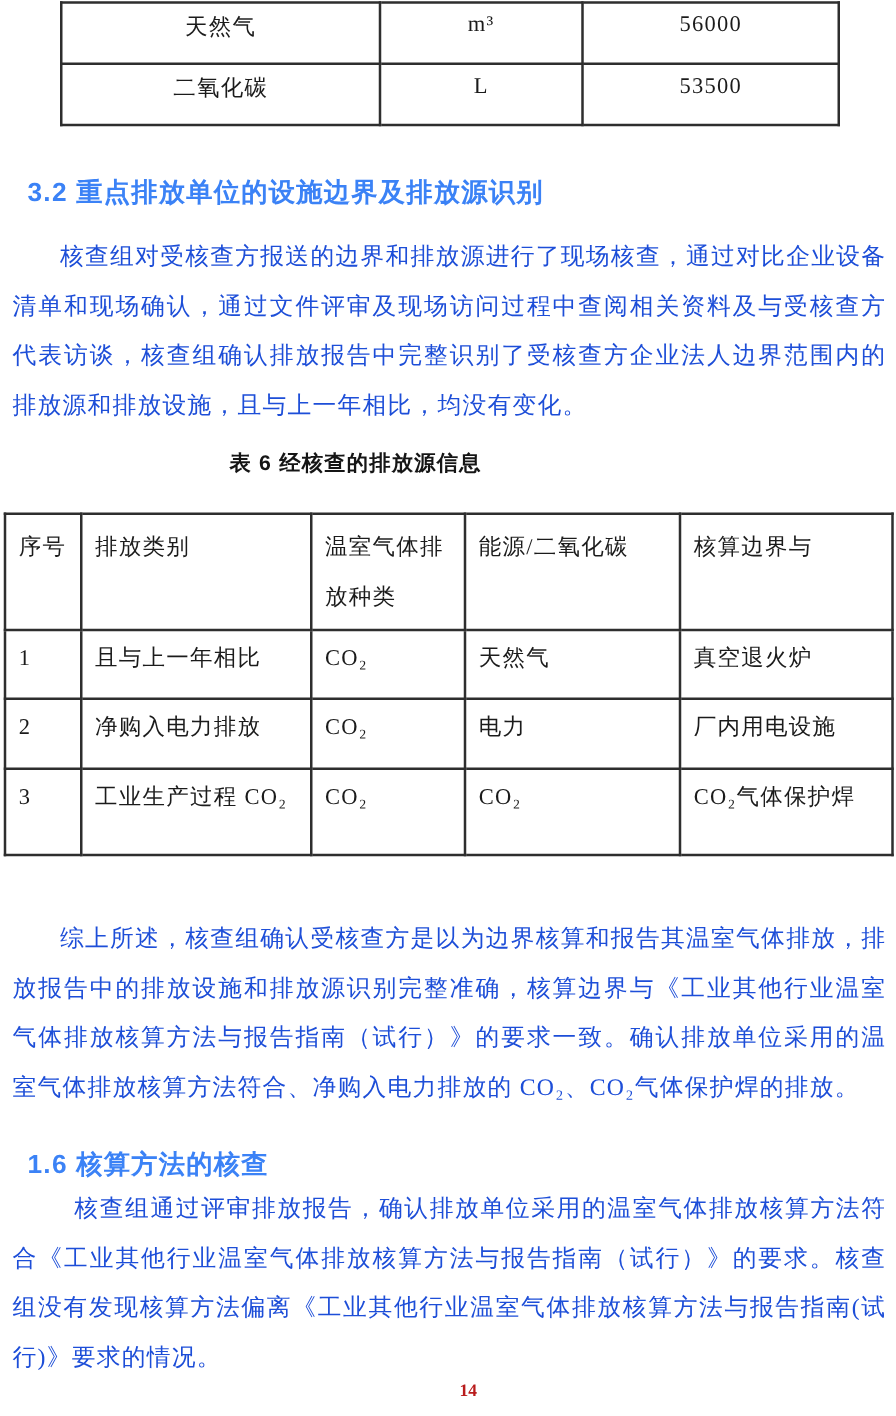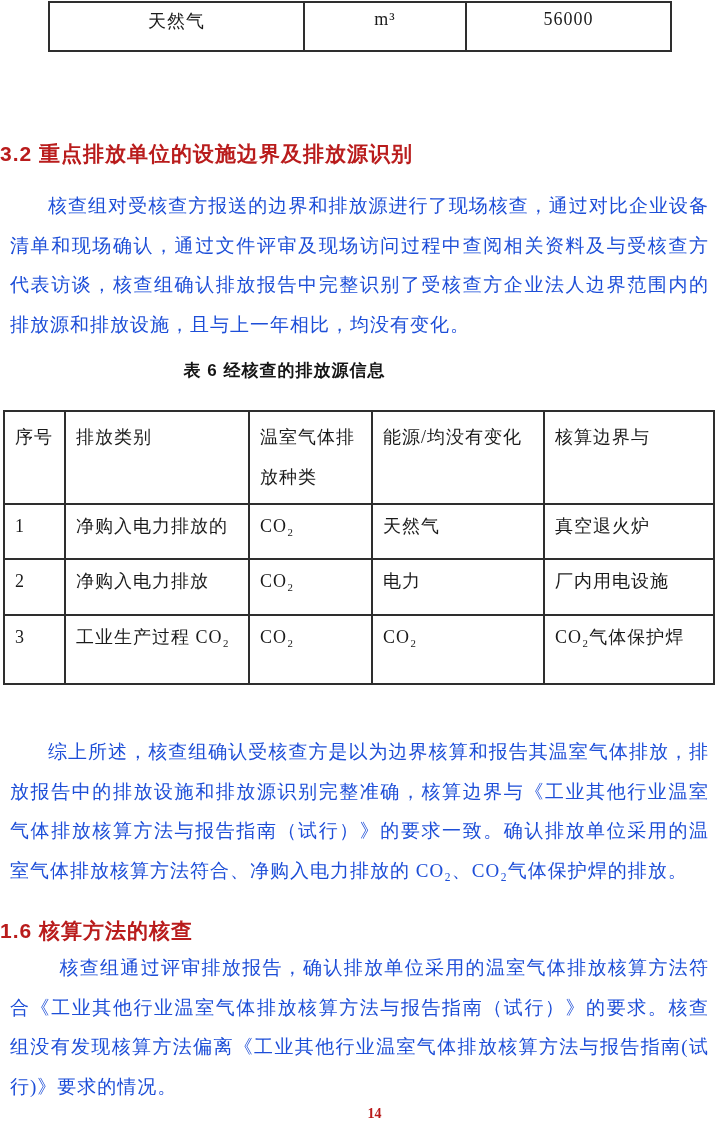--- a/index.html
+++ b/index.html
@@ -29,26 +29,26 @@
     vertical-align: top;
     padding-top: 6px;
     text-align: center;
     font-size: 18px;
     letter-spacing: 1px;
   }
 
   
   .sec-heading {
     position: absolute;
-    left: 0;
+    left: 22px;
     font-family: "Liberation Sans", "DejaVu Sans", sans-serif;
     font-weight: bold;
     font-size: 21px;
     letter-spacing: 1px;
-    color: #b91c1c;
+    color: #3b82f6;
     white-space: nowrap;
   }
   .h32 { top: 140px; }
   .h33 { top: 917px; }
 
   
   .para {
     position: absolute;
     left: 10px;
     width: 699px;
@@ -125,20 +125,25 @@
     <colgroup>
       <col style="width:255px">
         <col style="width:162px">
         <col style="width:205px">
     </colgroup>
     <tbody>
       <tr>
         <td>天然气</td>
         <td>m³</td>
         <td>56000</td>
+      </tr>
+      <tr>
+        <td>二氧化碳</td>
+        <td>L</td>
+        <td>53500</td>
       </tr>
     </tbody>
   </table>
 
   <div class="sec-heading h32">3.2 重点排放单位的设施边界及排放源识别</div>
 
   <p class="para para1">核查组对受核查方报送的边界和排放源进行了现场核查，通过对比企业设备清单和现场确认，通过文件评审及现场访问过程中查阅相关资料及与受核查方代表访谈，核查组确认排放报告中完整识别了受核查方企业法人边界范围内的排放源和排放设施，且与上一年相比，均没有变化。</p>
 
   <div class="tbl-caption">表 6 经核查的排放源信息</div>
 
@@ -148,26 +153,26 @@
         <col style="width:184px">
         <col style="width:123px">
         <col style="width:172px">
         <col style="width:170px">
     </colgroup>
     <tbody>
       <tr class="r-head">
         <th>序号</th>
         <th>排放类别</th>
         <th>温室气体排放种类</th>
-        <th>能源/均没有变化</th>
+        <th>能源/二氧化碳</th>
         <th>核算边界与</th>
       </tr>
       <tr class="r1">
         <td>1</td>
-        <td>净购入电力排放的</td>
+        <td>且与上一年相比</td>
         <td>CO₂</td>
         <td>天然气</td>
         <td>真空退火炉</td>
       </tr>
       <tr class="r2">
         <td>2</td>
         <td>净购入电力排放</td>
         <td>CO₂</td>
         <td>电力</td>
         <td>厂内用电设施</td>

